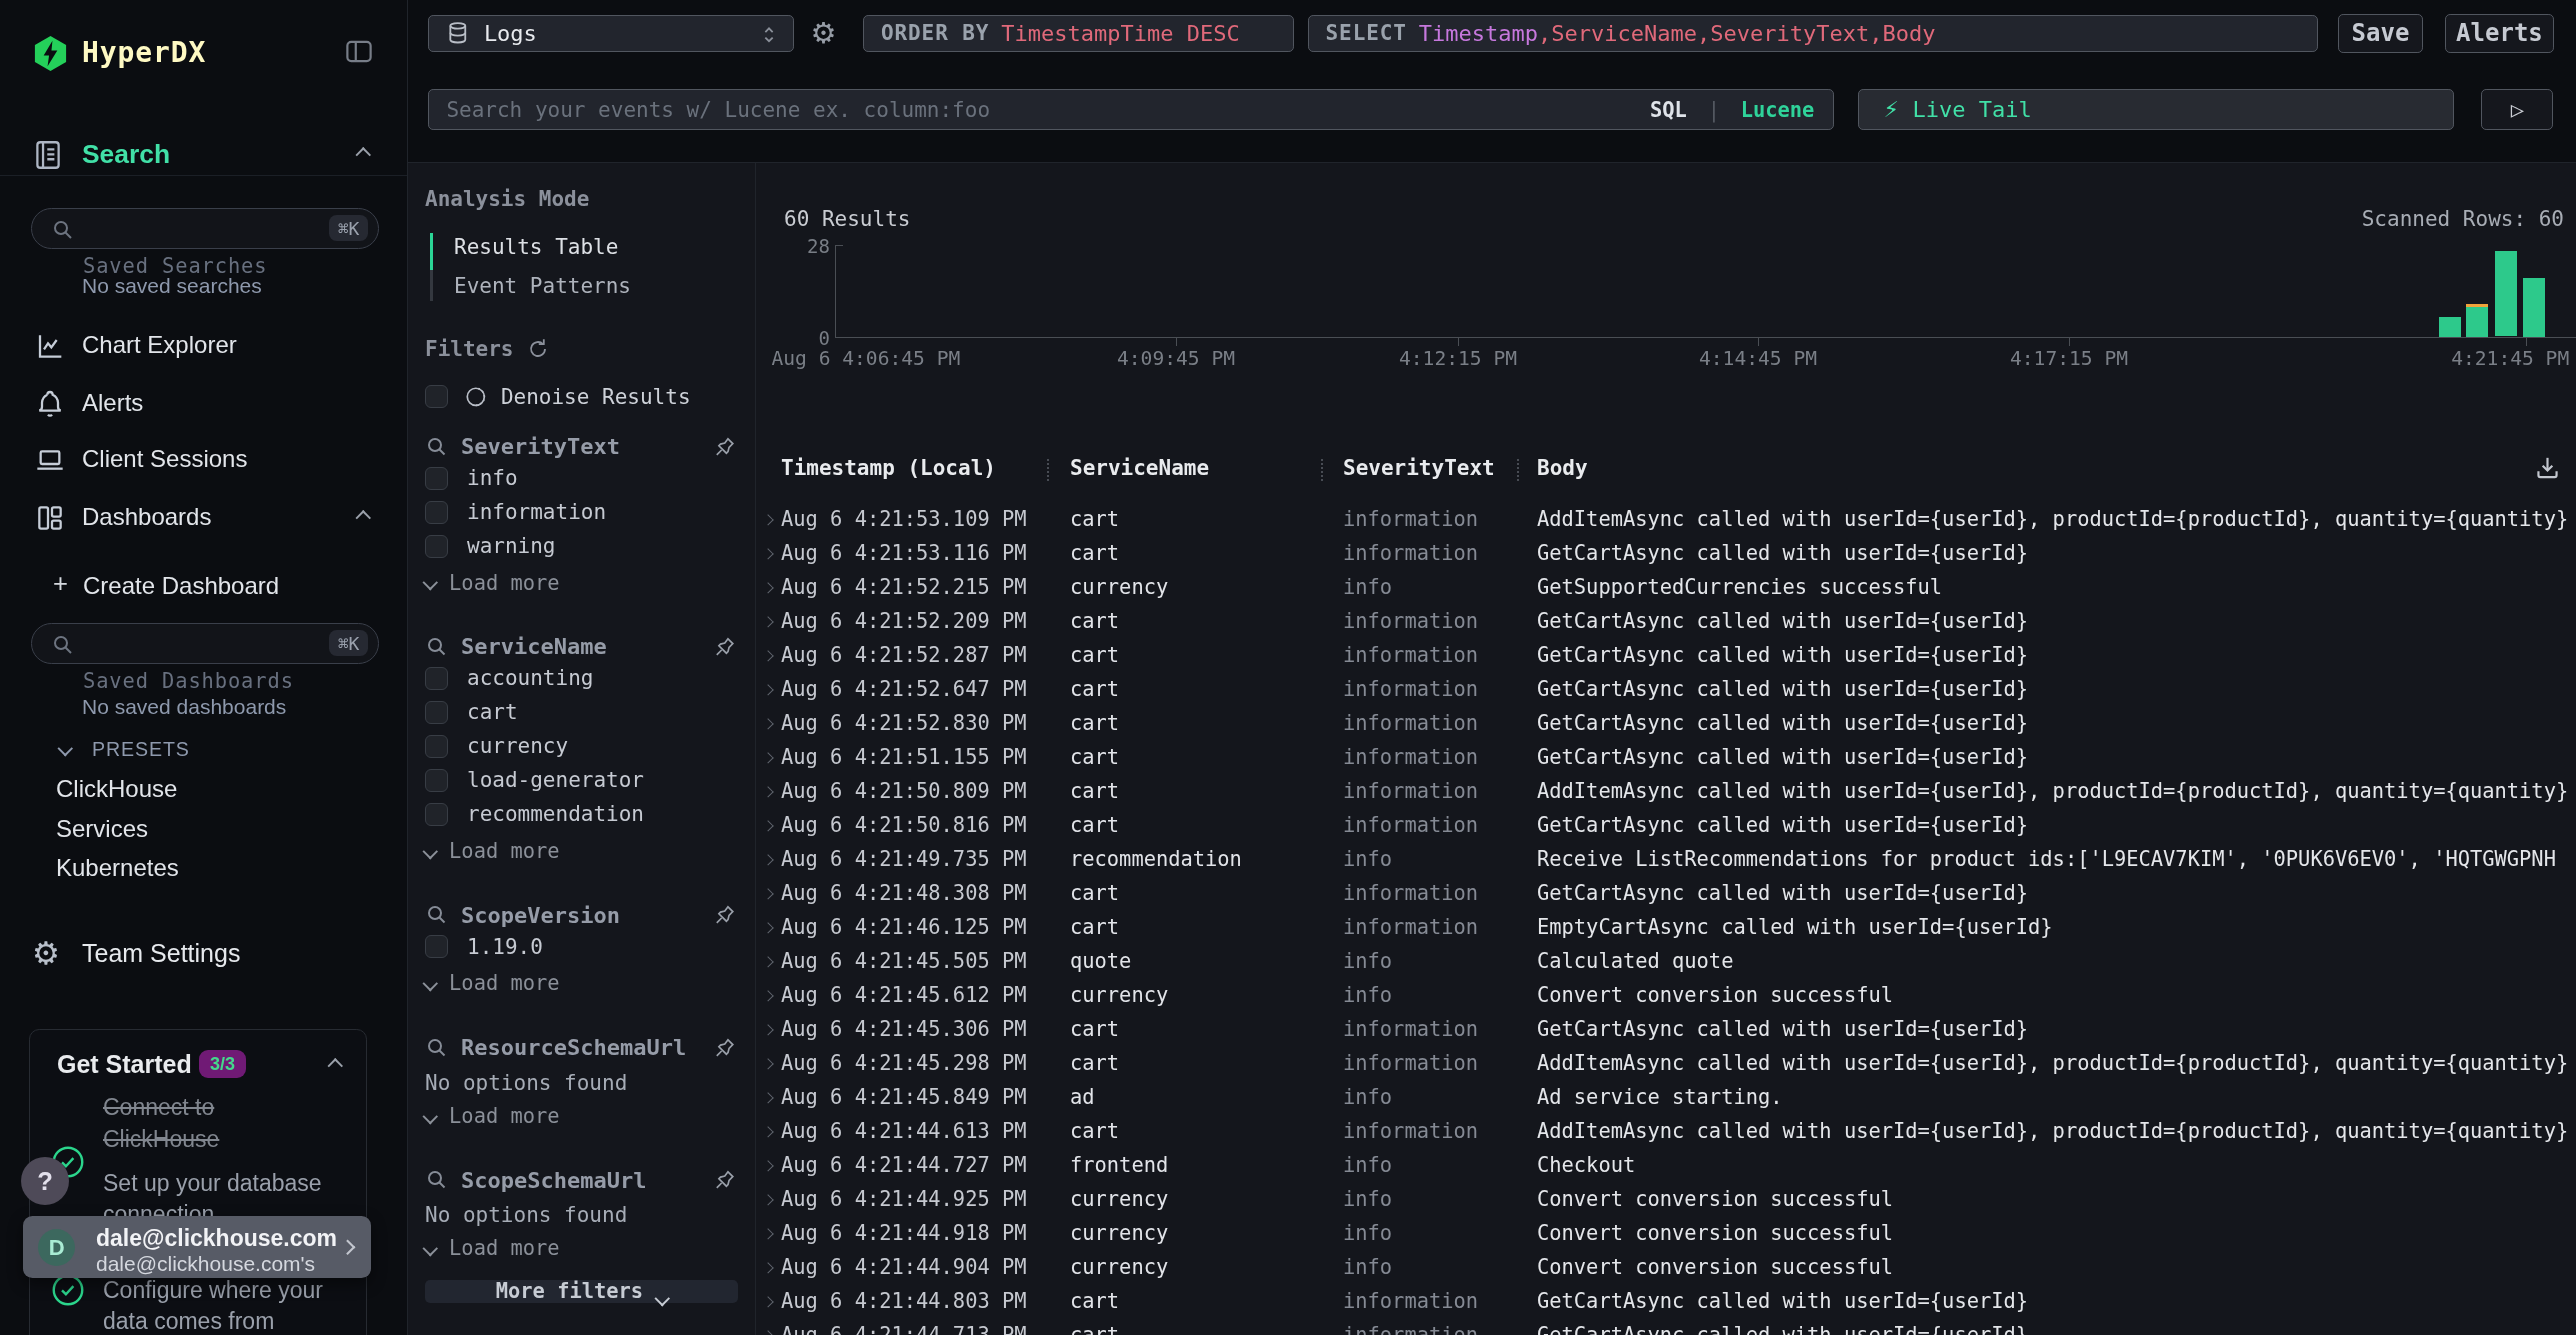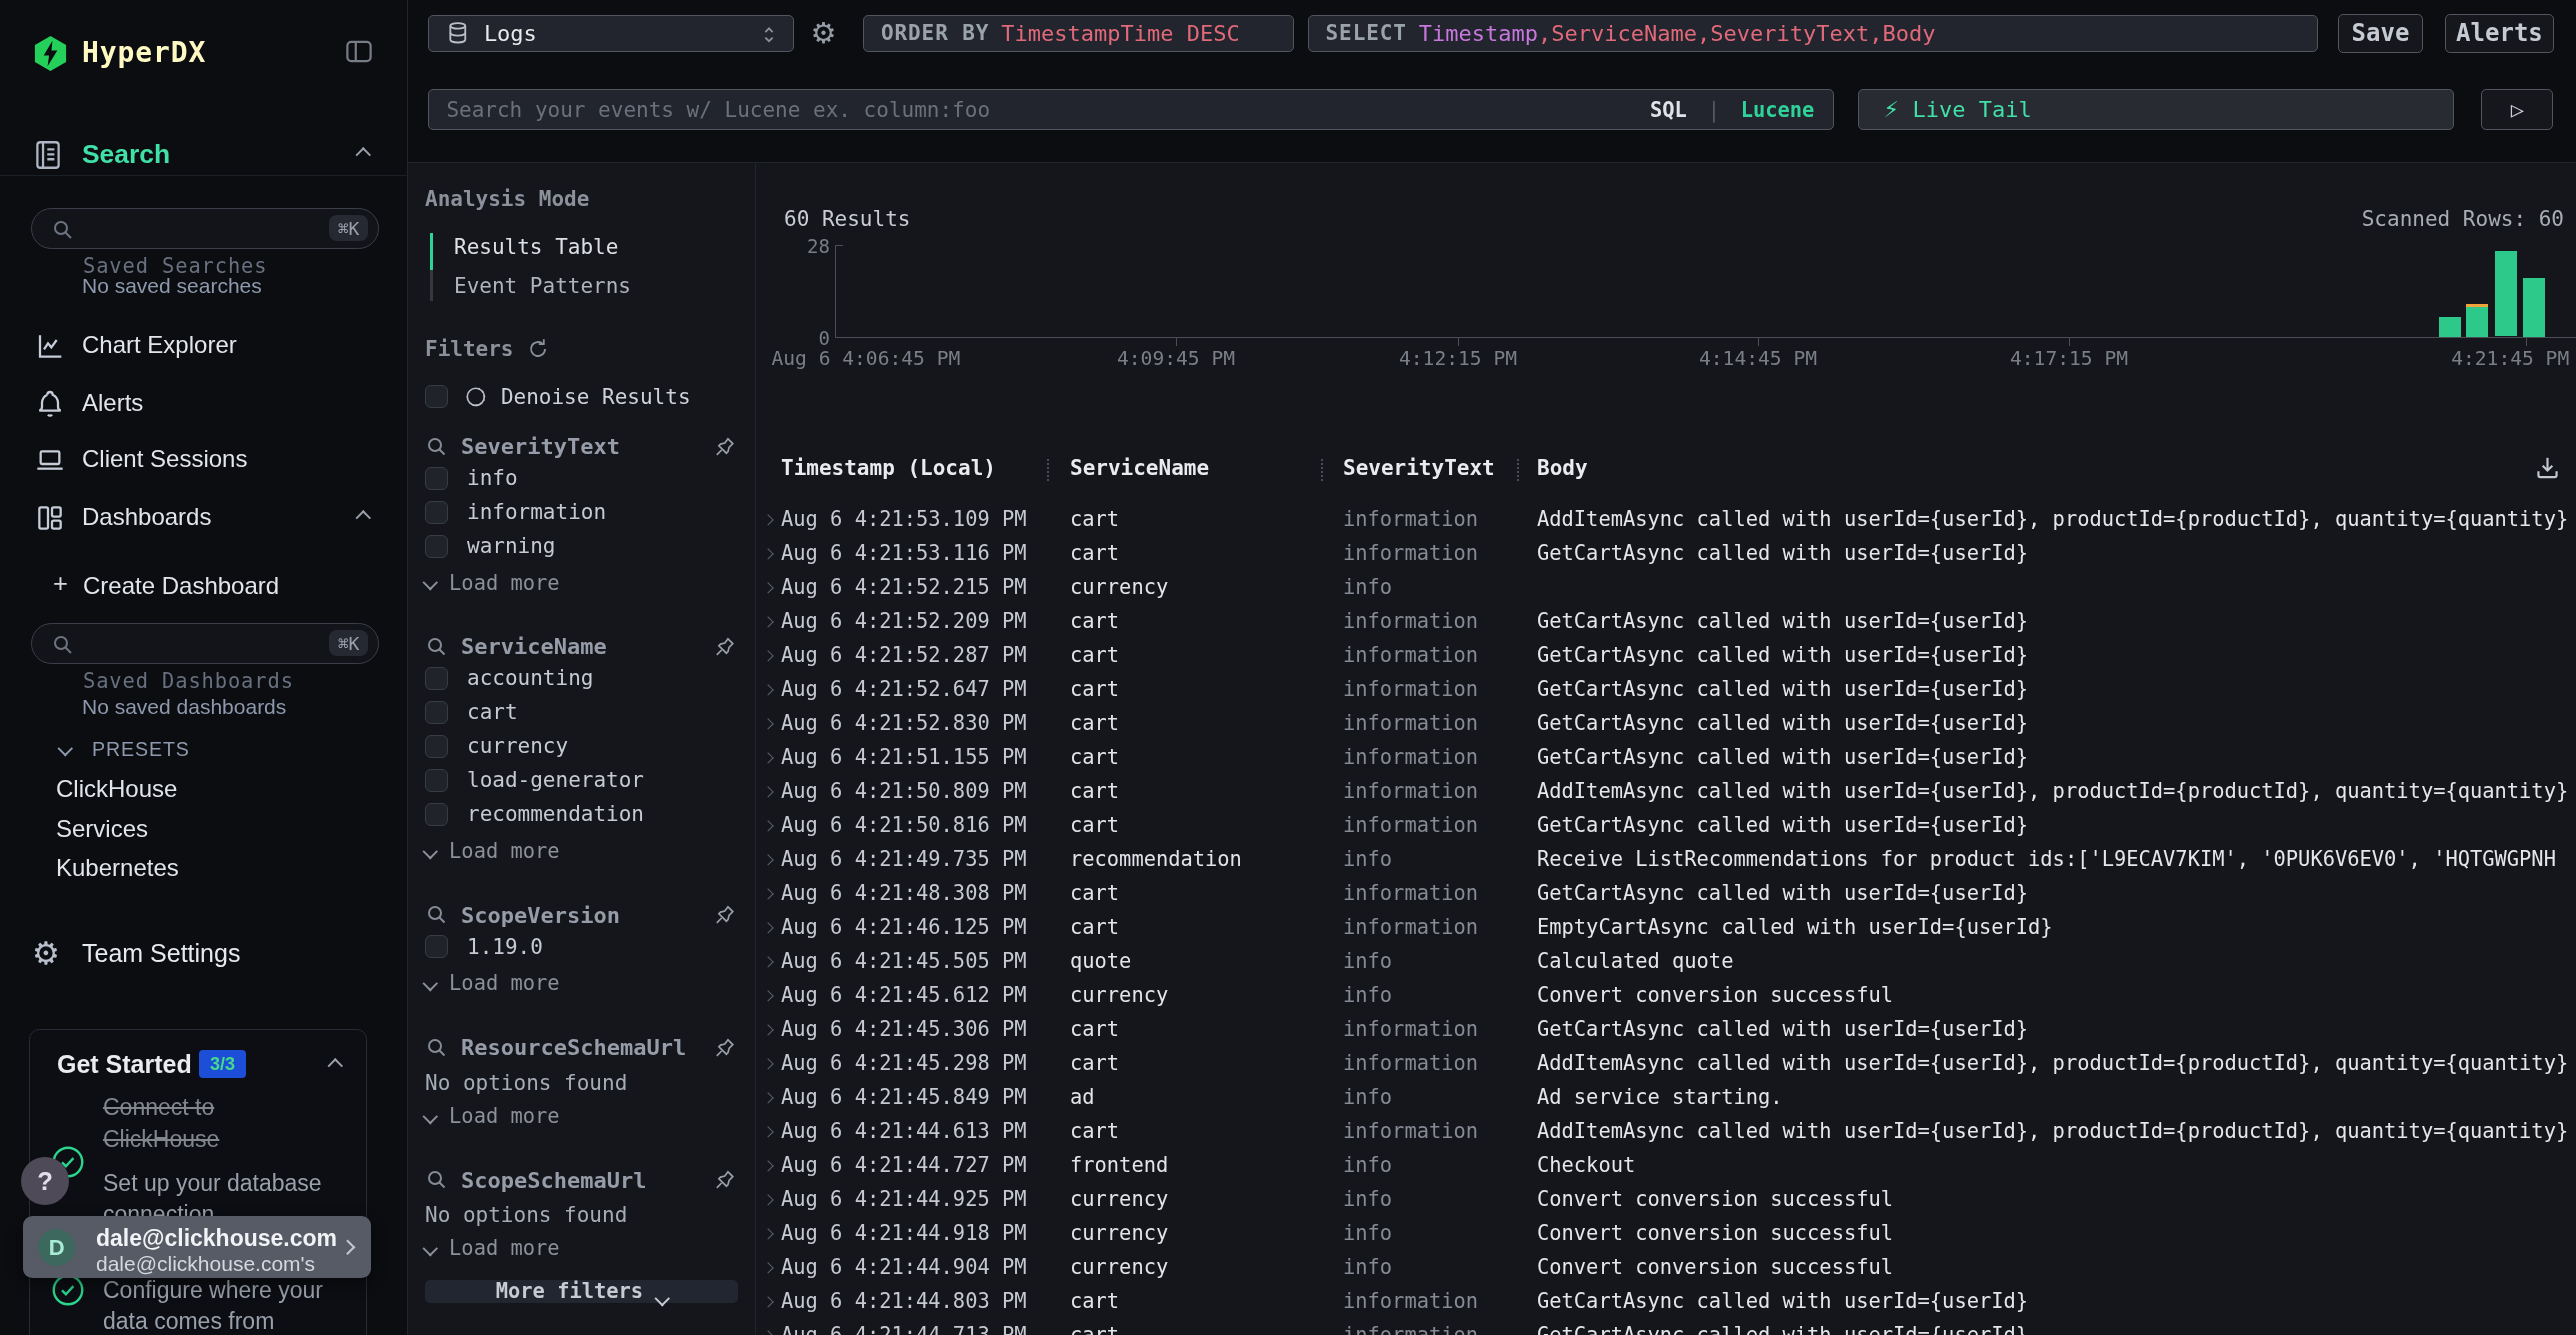--- a/index.html
+++ b/index.html
@@ -35,21 +35,21 @@
   .create-dash .cdl{position:absolute;left:83px;top:2.6px;font-size:24px;color:#e2e5ea;font-family:"Liberation Sans",sans-serif;}
   .presets-row{position:absolute;left:0;top:736px;height:27px;width:100%;cursor:pointer;}
   .presets-row .pchev{position:absolute;left:60px;top:6.8px;color:#8e99ad;}
   .presets-row .plabel{position:absolute;left:92px;top:1.7px;font-size:19.6px;color:#8e99ad;letter-spacing:0.9px;font-family:"Liberation Sans",sans-serif;}
   .preset-item{position:absolute;left:56px;font-size:24px;color:#e2e5ea;font-family:"Liberation Sans",sans-serif;cursor:pointer;}
   .team-settings{position:absolute;left:0;top:935px;width:100%;height:37px;cursor:pointer;}
   .team-settings .gear{position:absolute;left:32px;top:0px;font-size:31px;color:#b9c0cb;font-family:"DejaVu Sans",sans-serif;}
   .team-settings .tsl{position:absolute;left:82px;top:4.3px;font-size:25px;color:#e6e9ed;font-family:"Liberation Sans",sans-serif;}
   .gs-card{position:absolute;left:29px;top:1029px;width:336px;height:324px;border:0.9px solid #272b32;border-radius:10.2px;background:#0c0e13;}
   .gs-title{position:absolute;left:27px;top:20.4px;font-size:25px;font-weight:bold;color:#e9ebee;font-family:"Liberation Sans",sans-serif;}
-  .gs-badge{position:absolute;left:169px;top:20.4px;background:#1d4ed8;color:#44d98c;font-size:18px;font-weight:bold;border-radius:4px;padding:3.4px 11px;font-family:"Liberation Sans",sans-serif;}
+  .gs-badge{position:absolute;left:169px;top:20.4px;background:#701a75;color:#44d98c;font-size:18px;font-weight:bold;border-radius:9px;padding:3.4px 11px;font-family:"Liberation Sans",sans-serif;}
   .gs-chev{position:absolute;right:25.6px;top:31px;color:#9aa0aa;}
   .gs-check{position:absolute;left:20.4px;color:#2bd58c;}
   .gs-step-title{position:absolute;left:73px;top:61px;font-size:23px;line-height:32px;color:#81868f;text-decoration:line-through;font-family:"Liberation Sans",sans-serif;}
   .gs-step-sub{position:absolute;left:73px;top:138px;font-size:23px;line-height:31px;color:#9aa0ab;font-family:"Liberation Sans",sans-serif;}
   .gs-step2-sub{position:absolute;left:73px;top:245px;font-size:23px;line-height:31px;color:#9aa0ab;font-family:"Liberation Sans",sans-serif;}
   .user-card{position:absolute;left:23px;top:1216px;width:348px;height:62px;background:#575b66;border-radius:9.4px;z-index:20;cursor:pointer;box-shadow:0 5.1px 15.3px rgba(0,0,0,.45);}
   .uc-avatar{position:absolute;left:15.3px;top:12.8px;width:37px;height:37px;border-radius:50%;background:#3c685e;color:#a9ecd4;font-size:22px;font-weight:bold;text-align:center;line-height:37px;font-family:"Liberation Sans",sans-serif;}
   .uc-name{position:absolute;left:73px;top:8.5px;font-size:23px;font-weight:bold;color:#f2f3f6;font-family:"Liberation Sans",sans-serif;}
   .uc-sub{position:absolute;left:73px;top:36px;font-size:21px;color:#d5d8df;font-family:"Liberation Sans",sans-serif;}
   .uc-chev{position:absolute;right:19px;top:25.6px;color:#c3c7cf;}
@@ -603,20 +603,21 @@
     <span class="c-svc">cart</span>
     <span class="c-sev">information</span>
     <span class="c-body">GetCartAsync called with userId={userId}</span>
   </div>
 
   <div class="trow">
     <span class="chev right rc"></span>
     <span class="c-ts">Aug 6 4:21:52.215 PM</span>
     <span class="c-svc">currency</span>
     <span class="c-sev">info</span>
+    <span class="c-body">GetSupportedCurrencies successful</span>
   </div>
 
   <div class="trow">
     <span class="chev right rc"></span>
     <span class="c-ts">Aug 6 4:21:52.209 PM</span>
     <span class="c-svc">cart</span>
     <span class="c-sev">information</span>
     <span class="c-body">GetCartAsync called with userId={userId}</span>
   </div>
 

